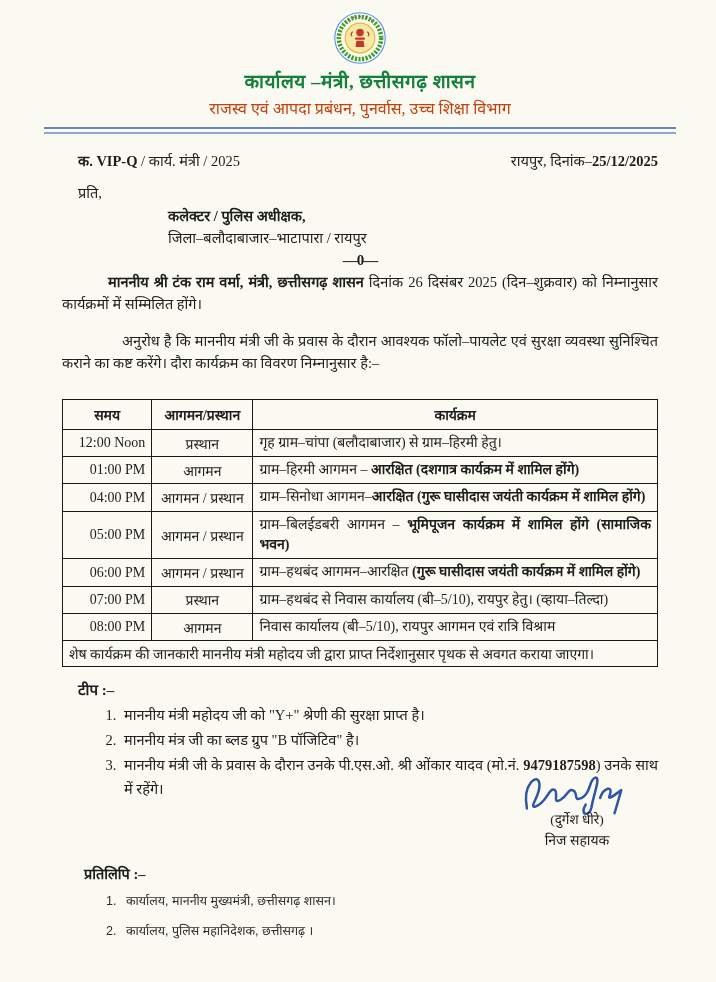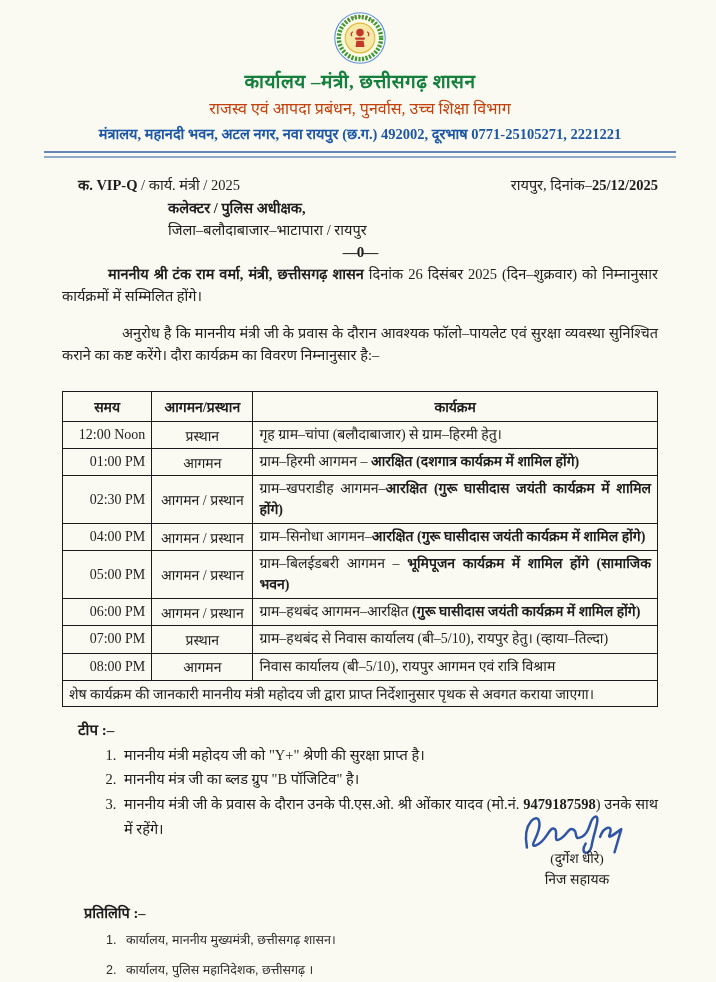--- a/index.html
+++ b/index.html
@@ -79,29 +79,29 @@
       <g fill="#c0392b">
         <circle cx="17" cy="11" r="0.9"></circle>
           <circle cx="23" cy="8" r="0.9"></circle>
           <circle cx="30" cy="7" r="0.9"></circle>
           <circle cx="37" cy="8" r="0.9"></circle>
           <circle cx="43" cy="11" r="0.9"></circle>
       </g>
     </svg>
     <div class="lh-office">कार्यालय –मंत्री, छत्तीसगढ़ शासन</div>
     <div class="lh-dept">राजस्व एवं आपदा प्रबंधन, पुनर्वास, उच्च शिक्षा विभाग</div>
-    <div class="lh-addr">मंत्रालय, महानदी भवन, अटल नगर, नवा रायपुर (छ.ग.) 492002, दूरभाष 0771-25105271, 2221221</div>
   </div>
   <div class="double-rule"></div>
 
   <div class="ref-row">
     <div><span class="b">क. VIP-Q</span><span> / कार्य. मंत्री / 2025</span></div>
     <div><span>रायपुर, दिनांक–</span><span class="b">25/12/2025</span></div>
   </div>
 
+  <div class="salutation">प्रति,</div>
   <div class="to-block">
     <div class="to-line1">कलेक्टर / पुलिस अधीक्षक,</div>
     <div>जिला–बलौदाबाजार–भाटापारा / रायपुर</div>
   </div>
   <div class="separator">—0—</div>
 
   <p class="para p1"><span class="b">माननीय श्री टंक राम वर्मा, मंत्री, छत्तीसगढ़ शासन</span><span> दिनांक 26 दिसंबर 2025 (दिन–शुक्रवार) को निम्नानुसार कार्यक्रमों में सम्मिलित होंगे।</span></p>
   <p class="para p2">अनुरोध है कि माननीय मंत्री जी के प्रवास के दौरान आवश्यक फॉलो–पायलेट एवं सुरक्षा व्यवस्था सुनिश्चित कराने का कष्ट करेंगे। दौरा कार्यक्रम का विवरण निम्नानुसार है:–</p>
 
   <table class="schedule">
@@ -115,25 +115,20 @@
     <tbody id="schedule-body">
         <tr>
           <td class="c-time">12:00 Noon</td>
           <td class="c-move">प्रस्थान</td>
           <td class="c-prog"><span>गृह ग्राम–चांपा (बलौदाबाजार) से ग्राम–हिरमी हेतु।</span></td>
         </tr>
         <tr>
           <td class="c-time">01:00 PM</td>
           <td class="c-move">आगमन</td>
           <td class="c-prog"><span>ग्राम–हिरमी आगमन – </span><span class="b">आरक्षित (दशगात्र कार्यक्रम में शामिल होंगे)</span></td>
-        </tr>
-        <tr>
-          <td class="c-time">02:30 PM</td>
-          <td class="c-move">आगमन / प्रस्थान</td>
-          <td class="c-prog"><span>ग्राम–खपराडीह आगमन–</span><span class="b">आरक्षित (गुरू घासीदास जयंती कार्यक्रम में शामिल होंगे)</span></td>
         </tr>
         <tr>
           <td class="c-time">04:00 PM</td>
           <td class="c-move">आगमन / प्रस्थान</td>
           <td class="c-prog"><span>ग्राम–सिनोधा आगमन–</span><span class="b">आरक्षित (गुरू घासीदास जयंती कार्यक्रम में शामिल होंगे)</span></td>
         </tr>
         <tr>
           <td class="c-time">05:00 PM</td>
           <td class="c-move">आगमन / प्रस्थान</td>
           <td class="c-prog"><span>ग्राम–बिलईडबरी आगमन – </span><span class="b">भूमिपूजन कार्यक्रम में शामिल होंगे (सामाजिक भवन)</span></td>

